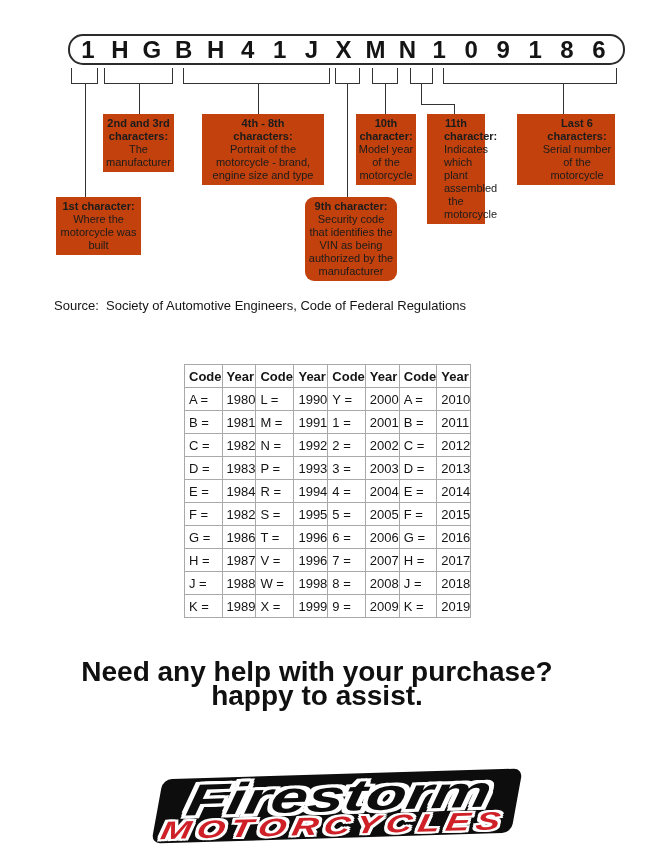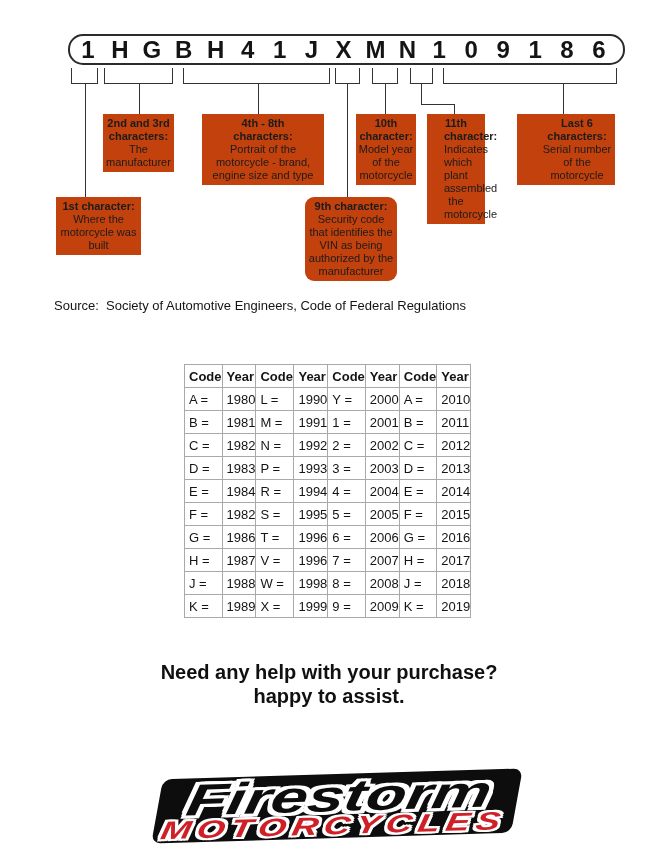--- a/index.html
+++ b/index.html
@@ -71,22 +71,22 @@
     table-layout:fixed; font-size:13px; color:#141414;
   }
   .year-table th, .year-table td {
     border:1px solid #a9a9a9; padding:0 0 0 4px; height:22px;
     text-align:left; vertical-align:middle; font-weight:normal; white-space:nowrap;
   }
   .year-table th { font-weight:bold;margin-left:25px; }
 
   
   .help {
-    position:absolute; left:19px; top:660px; width:620px; text-align:center;
-    font-weight:bold; font-size:20px; line-height:24px; color:#101010;
+    position:absolute; left:7px; top:660px; width:620px; text-align:center;
+    font-weight:bold; font-size:28px; line-height:24px; color:#101010;
   }
 
   
   .logo {
     position:absolute; left:157px; top:774px; width:360px; height:64px;
     background:#0d0d0d; border-radius:9px;
     transform:rotate(-1.7deg) skewX(-12deg);
     display:flex; flex-direction:column; align-items:center; justify-content:center;
   }
   .logo-brand {

